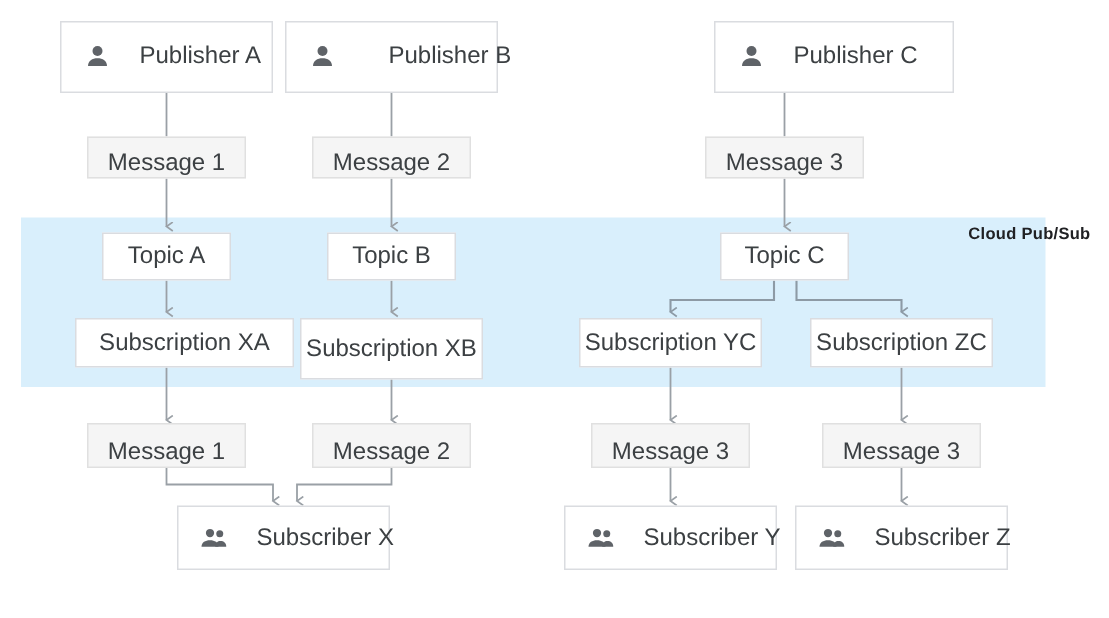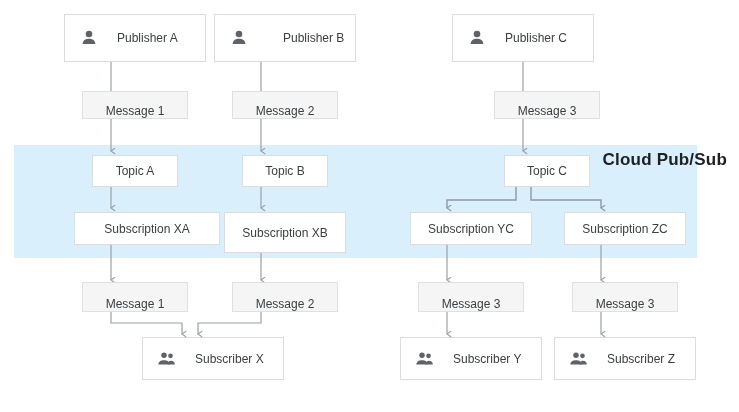--- a/index.html
+++ b/index.html
@@ -19,38 +19,37 @@
     left:14px;
     top:145px;
     width:683px;
     height:113px;
     background:#d9effc;
   }
   #band-label{
     position:absolute;
     right:12px;
     top:150px;
-    font-size:17px;
+    font-size:11px;
     font-weight:bold;
     color:#202124;
     letter-spacing:.2px;
     white-space:nowrap;
   }
   .node{
     position:absolute;
     box-sizing:border-box;
     border:1px solid #dadce0;
     background:#ffffff;
     display:flex;
     align-items:center;
     justify-content:center;
-    font-size:12px;
+    font-size:16px;
     color:#3c4043;
     white-space:nowrap;
-    margin-left:24px;
   }
   .node.msg{
     background:#f5f5f5;
     border-color:#e0e0e0;
     align-items:flex-end;
   }
   .node.actor{
     justify-content:flex-start;
     padding-left:14px;
   }
@@ -131,21 +130,21 @@
   <div class="node actor" style="left:190px;top:14px;width:142px;height:48px;gap:16px;">
     <span class="ico">
       <svg viewBox="0 0 24 24" width="20" height="20">
           <circle cx="12" cy="7.2" r="4" fill="#5f6368"></circle>
           <path d="M4.4 19.2c0-4.2 3.4-6.3 7.6-6.3s7.6 2.1 7.6 6.3z" fill="#5f6368"></path>
         </svg>
     </span>
     <span class="lbl">Publisher B</span>
   </div>
 
-  <div class="node actor" style="left:428px;top:14px;width:142px;height:48px;">
+  <div class="node actor" style="left:476px;top:14px;width:160px;height:48px;">
     <span class="ico">
       <svg viewBox="0 0 24 24" width="20" height="20">
           <circle cx="12" cy="7.2" r="4" fill="#5f6368"></circle>
           <path d="M4.4 19.2c0-4.2 3.4-6.3 7.6-6.3s7.6 2.1 7.6 6.3z" fill="#5f6368"></path>
         </svg>
     </span>
     <span class="lbl">Publisher C</span>
   </div>
 
   <div class="node msg" style="left:58px;top:91px;width:106px;height:28px;">

